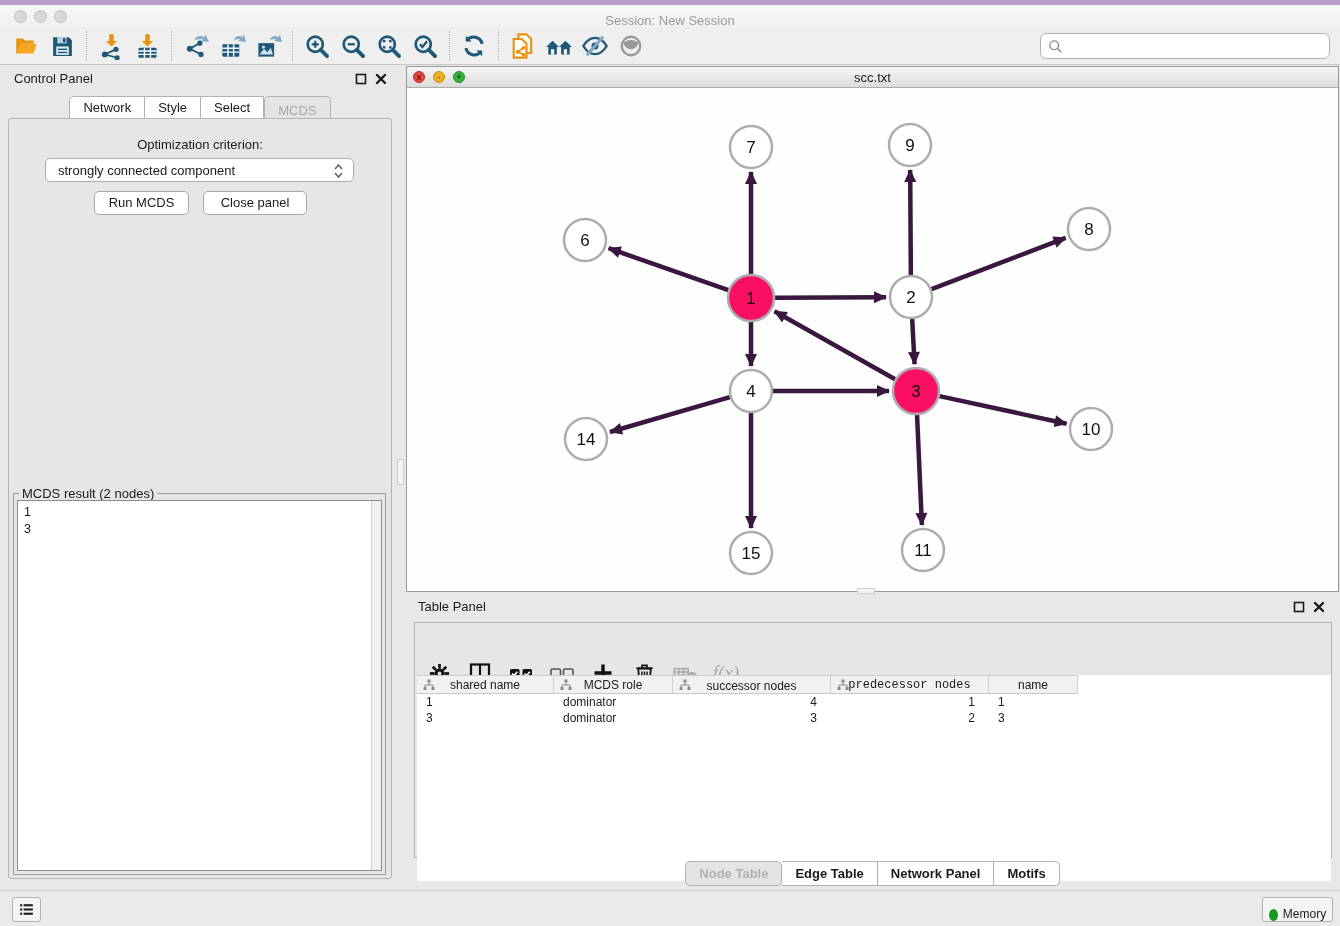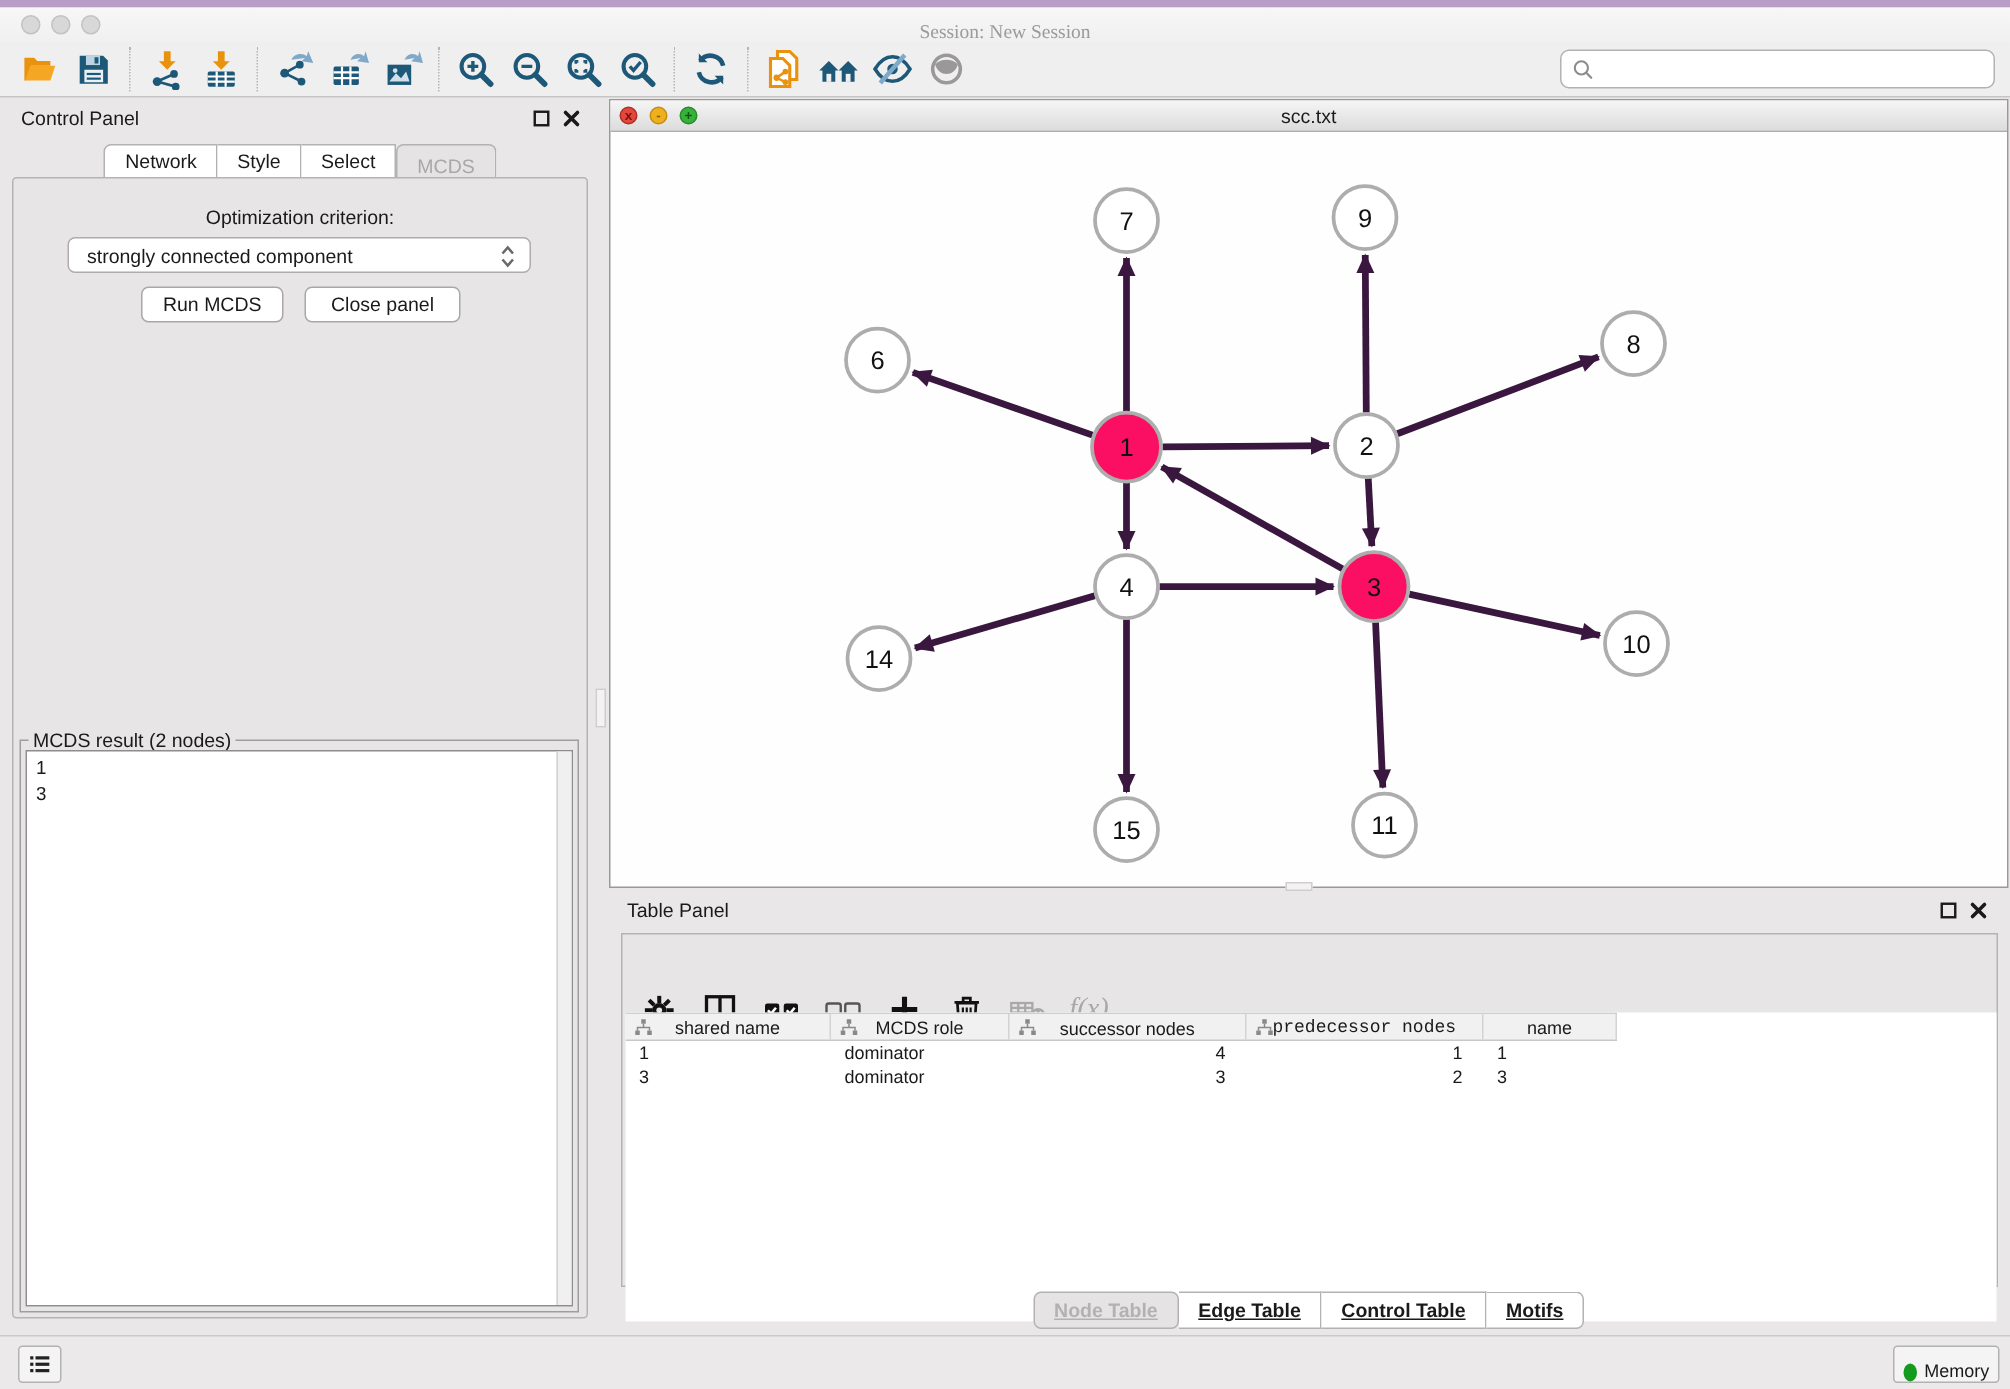--- a/index.html
+++ b/index.html
@@ -5,21 +5,21 @@
   * { margin:0; padding:0; box-sizing:border-box; }
   html,body { width:1340px; height:926px; }
   body { position:relative; background:#e9e7e7; font-family:"Liberation Sans",sans-serif; color:#1a1a1a; overflow:hidden; }
   .abs { position:absolute; }
 
   
   #purple-strip { left:0; top:0; width:1340px; height:5px; background:#b79dc8; }
   #titlebar { left:0; top:5px; width:1340px; height:23px; background:linear-gradient(#f8f7f7,#f1f0f0); }
   .traffic { width:13px; height:13px; border-radius:50%; top:5px; }
   .traffic.inactive { background:#d9d8d8; border:1px solid #c3c2c2; }
-  #win-title { left:0; top:5px; width:1340px; text-align:center; font-size:13px; color:#9b9b9b; line-height:22px;font-family:Liberation Serif, serif; }
+  #win-title { left:0; top:5px; width:1340px; text-align:center; font-size:13px; color:#9b9b9b; line-height:22px; }
 
   #toolbar { left:0; top:28px; width:1340px; height:37px; background:#f0efef; border-bottom:1px solid #c6c4c4; display:flex; align-items:center; padding-left:8px; }
   .tb-icon { width:30px; height:30px; display:flex; align-items:center; justify-content:center; margin:0 3px; }
   .tb-sep { width:1px; height:30px; border-left:1px dotted #b5b3b3; margin:0 6px; }
   #search-wrap { position:absolute; right:10px; top:33px; width:290px; height:26px; background:#fff; border:1px solid #b3b1b1; border-radius:6px; display:flex; align-items:center; padding-left:7px; }
   #search-input { border:none; outline:none; flex:1; font-size:13px; background:transparent; margin-left:5px; }
 
   
   #cp-title { left:14px; top:71px; font-size:13px; }
   .panel-btns { display:flex; gap:8px; align-items:center; }
@@ -59,21 +59,21 @@
   #fx-label { font-family:"Liberation Serif",serif; font-style:italic; font-size:19px; color:#a9a7a7; }
   #tbl { position:absolute; left:2px; top:52px; width:914px; height:206px; background:#fff; overflow:hidden; }
   #tbl-header { display:flex; height:19px; background:#f2f1f1; border-top:1px solid #cfcdcd; border-bottom:1px solid #c9c7c7; width:661px; }
   .th { position:relative; border-right:1px solid #d4d2d2; font-size:12px; display:flex; align-items:center; justify-content:center; }
   .th .hier { position:absolute; left:6px; top:3px; }
   .tr { display:flex; height:16px; font-size:12px; align-items:center; }
   .td { overflow:hidden; white-space:nowrap; }
   .td.l { padding-left:9px; text-align:left; }
   .td.r { padding-right:14px; text-align:right; }
   #tp-tabs { left:406px; top:861px; width:933px; display:flex; justify-content:center; }
-  .btab { background:#fff; border:1px solid #b3b1b1; border-left:none; font-size:13px; font-weight:bold; padding:4px 13px;text-decoration:underline; }
+  .btab { background:#fff; border:1px solid #b3b1b1; border-left:none; font-size:13px; font-weight:bold; padding:4px 13px; }
   .btab.first { border-left:1px solid #b3b1b1; border-radius:5px 0 0 5px; }
   .btab.last { border-radius:0 5px 5px 0; }
   .btab.active { background:#e5e3e3; color:#b3b1b1; border-radius:5px; }
 
   
   #statusbar { left:0; top:890px; width:1340px; height:36px; background:#ebe9e9; border-top:1px solid #cbc9c9; }
   #task-btn { left:12px; top:897px; width:29px; height:25px; background:#f5f4f4; border:1px solid #b3b1b1; border-radius:3px; display:flex; align-items:center; justify-content:center; }
   #mem-btn { right:7px; top:897px; width:71px; height:25px; background:#f5f4f4; border:1px solid #b3b1b1; border-radius:3px; display:flex; align-items:flex-end; justify-content:center; gap:5px; font-size:12px; }
   #mem-dot { width:9px; height:12px; border-radius:50%; background:#149a1d; }
 </style>
@@ -493,21 +493,21 @@
           <div class="td r" style="width: 158px;">3</div>
           <div class="td r" style="width: 158px;">2</div>
           <div class="td l" style="width: 89px;">3</div>
         </div>
       </div>
   </div>
 </div>
 <div id="tp-tabs" class="abs">
     <div class="btab first active">Node Table</div>
     <div class="btab">Edge Table</div>
-    <div class="btab">Control Table</div>
+    <div class="btab">Network Panel</div>
     <div class="btab last">Motifs</div>
   </div>
 
 <div id="statusbar" class="abs"></div>
 <div id="task-btn" class="abs">
   <svg width="17" height="17" viewBox="0 0 24 24">
       <g fill="#222">
         <rect x="3" y="4.5" width="3" height="3"></rect>
         <rect x="8" y="4.5" width="13" height="3"></rect>
         <rect x="3" y="10.5" width="3" height="3"></rect>

